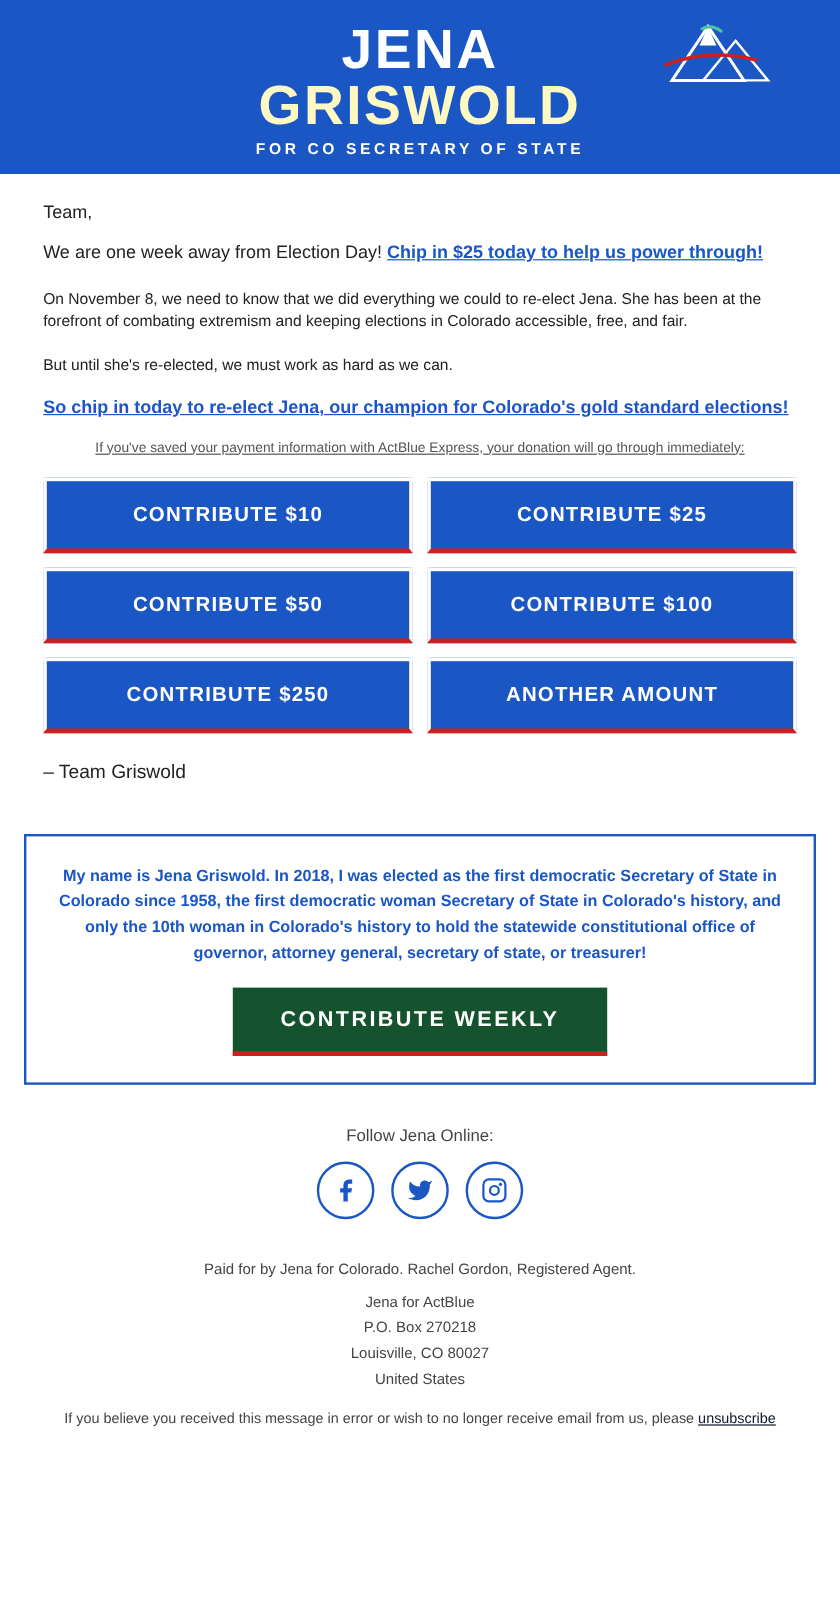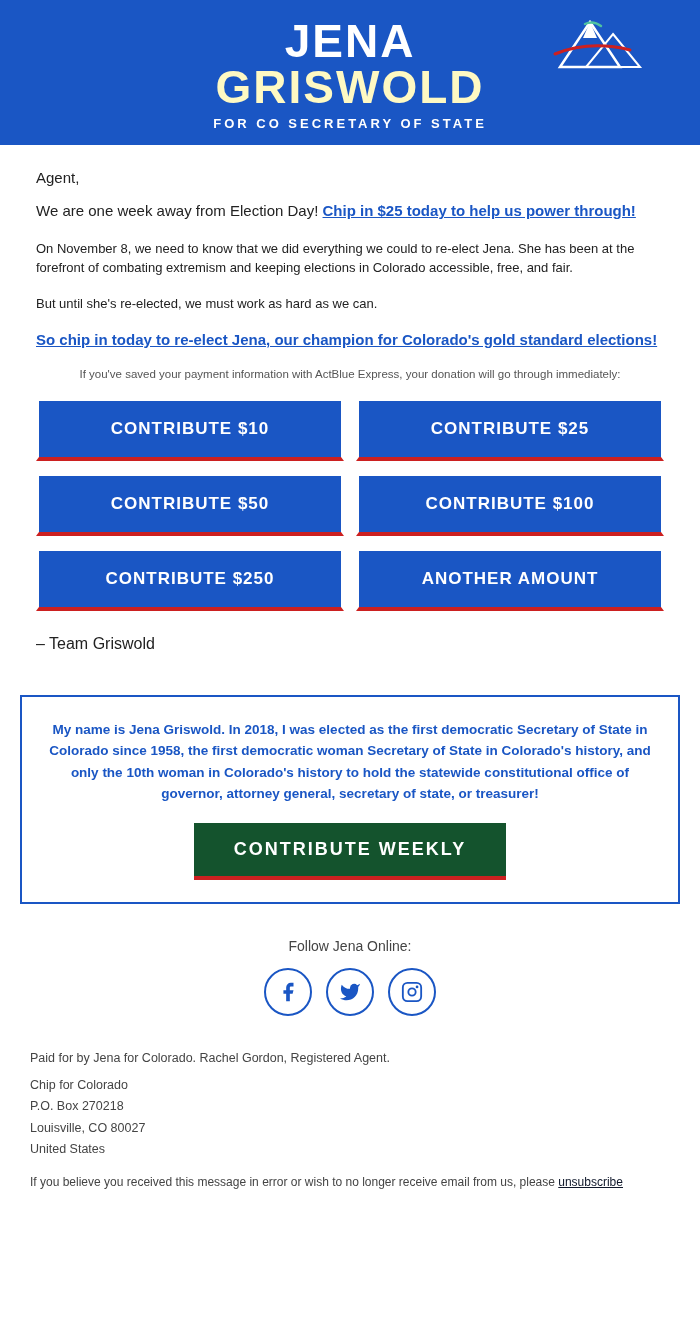--- a/index.html
+++ b/index.html
@@ -84,20 +84,21 @@
       font-size: 15px;
       display: inline-block;
       margin-bottom: 16px;
       line-height: 1.5;
     }
 
     .actblue-notice {
       text-align: center;
       font-size: 11.5px;
       color: #555;
+      text-decoration: underline;
       margin-bottom: 18px;
     }
 
     
     .contribute-grid {
       display: grid;
       grid-template-columns: 1fr 1fr;
       gap: 12px;
       margin-bottom: 24px;
     }
@@ -179,20 +180,21 @@
       align-items: center;
       justify-content: center;
       color: #1a56c4;
       font-size: 20px;
       cursor: pointer;
       text-decoration: none;
     }
 
     
     .footer {
+      text-align: center;
       font-size: 12.5px;
       color: #444;
       padding: 0 30px 20px;
       line-height: 1.7;
     }
     .footer .address {
       margin-top: 6px;
       line-height: 1.7;
     }
     .footer .unsubscribe {
@@ -223,21 +225,21 @@
       <path d="M50,12 Q58,8 66,14" fill="none" stroke="#4fc3a1" stroke-width="2.5" stroke-linecap="round"></path>
     </svg>
 
     <span class="logo-text-jena">JENA</span>
     <span class="logo-text-griswold">GRISWOLD</span>
     <span class="logo-subtitle">FOR CO SECRETARY OF STATE</span>
   </div>
 
   <div class="body-content">
 
-    <p class="greeting">Agent,</p>
+    <p class="greeting">Team,</p>
 
     <p class="intro-para">
       <span>We are one week away from Election Day! </span><a href="#" class="chip-link">Chip in $25 today to help us power through!</a>
     </p>
 
     <p class="body-para">On November 8, we need to know that we did everything we could to re-elect Jena. She has been at the forefront of combating extremism and keeping elections in Colorado accessible, free, and fair.</p>
 
     <p class="body-para">But until she's re-elected, we must work as hard as we can.</p>
 
     <a href="#" class="champion-link">So chip in today to re-elect Jena, our champion for Colorado's gold standard elections!</a>
@@ -282,21 +284,21 @@
           <circle cx="12" cy="12" r="4" fill="none" stroke="#1a56c4" stroke-width="2"></circle>
           <circle cx="17.5" cy="6.5" r="1.5" fill="#1a56c4"></circle>
         </svg>
       </a>
     </div>
   </div>
 
   <div class="footer">
     <p>Paid for by Jena for Colorado. Rachel Gordon, Registered Agent.</p>
     <div class="address">
-      <div>Chip for Colorado</div>
+      <div>Jena for ActBlue</div>
       <div>P.O. Box 270218</div>
       <div>Louisville, CO 80027</div>
       <div>United States</div>
     </div>
     <p class="unsubscribe">
       If you believe you received this message in error or wish to no longer receive email from us, please <a href="#">unsubscribe</a>
     </p>
   </div>
 
 </div>

